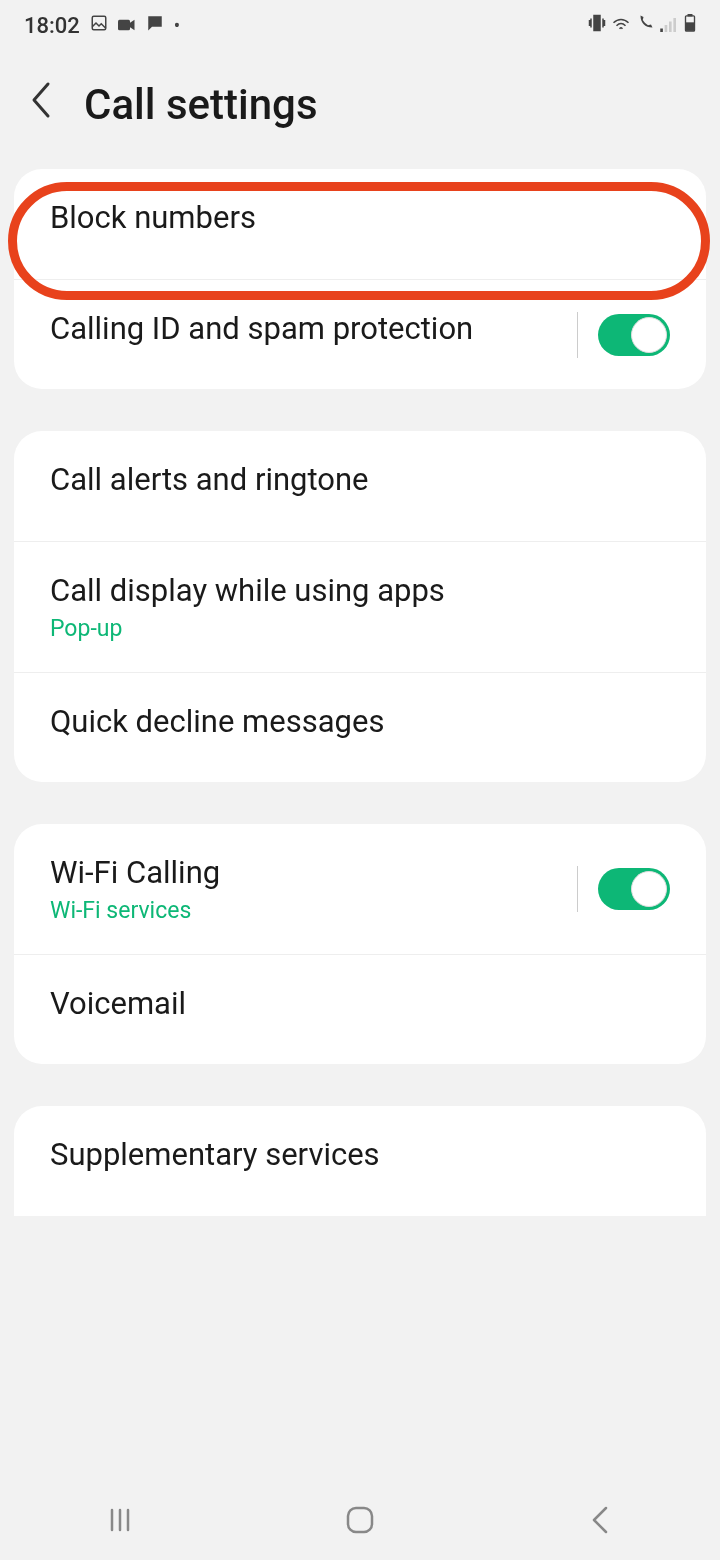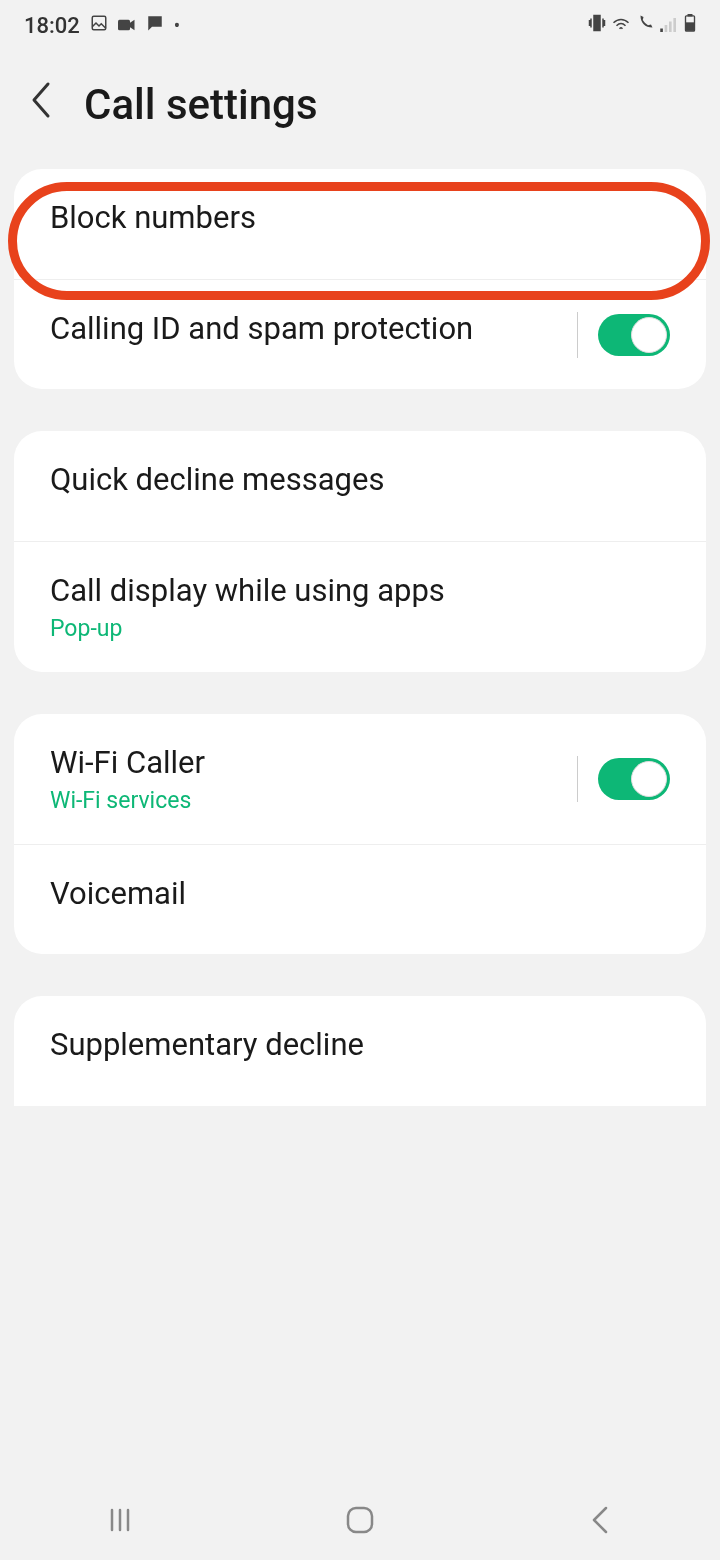--- a/index.html
+++ b/index.html
@@ -222,55 +222,60 @@
       </div>
     </div>
   </div>
 </div>
 
 <div class="highlight-ring" style="left:8px; top:182px; width:702px; height:118px;"></div>
 
 <div class="section">
   <div class="row">
     <div class="row-text">
-      <span class="row-title">Quick decline messages</span>
+      <span class="row-title">Call alerts and ringtone</span>
     </div>
   </div>
   <div class="row">
     <div class="row-text">
       <span class="row-title">Call display while using apps</span>
       <span class="row-sub">Pop-up</span>
     </div>
   </div>
+  <div class="row">
+    <div class="row-text">
+      <span class="row-title">Quick decline messages</span>
+    </div>
+  </div>
 </div>
 
 <div class="section">
   <div class="row">
     <div class="row-text">
-      <span class="row-title">Wi-Fi Caller</span>
+      <span class="row-title">Wi-Fi Calling</span>
       <span class="row-sub">Wi-Fi services</span>
     </div>
     <div class="row-right">
       <div class="vdivider"></div>
       <div class="toggle">
         <div class="toggle-knob"></div>
       </div>
     </div>
   </div>
   <div class="row">
     <div class="row-text">
       <span class="row-title">Voicemail</span>
     </div>
   </div>
 </div>
 
 <div class="section section-last">
   <div class="row">
     <div class="row-text">
-      <span class="row-title">Supplementary decline</span>
+      <span class="row-title">Supplementary services</span>
     </div>
   </div>
 </div>
 
 <div class="nav-bar">
   <div class="nav-btn">
     <svg width="28" height="28" viewBox="0 0 28 28" stroke="#888" stroke-width="2.5" stroke-linecap="round">
         <path d="M6 4v20M14 4v20M22 4v20"></path>
       </svg>
   </div>

